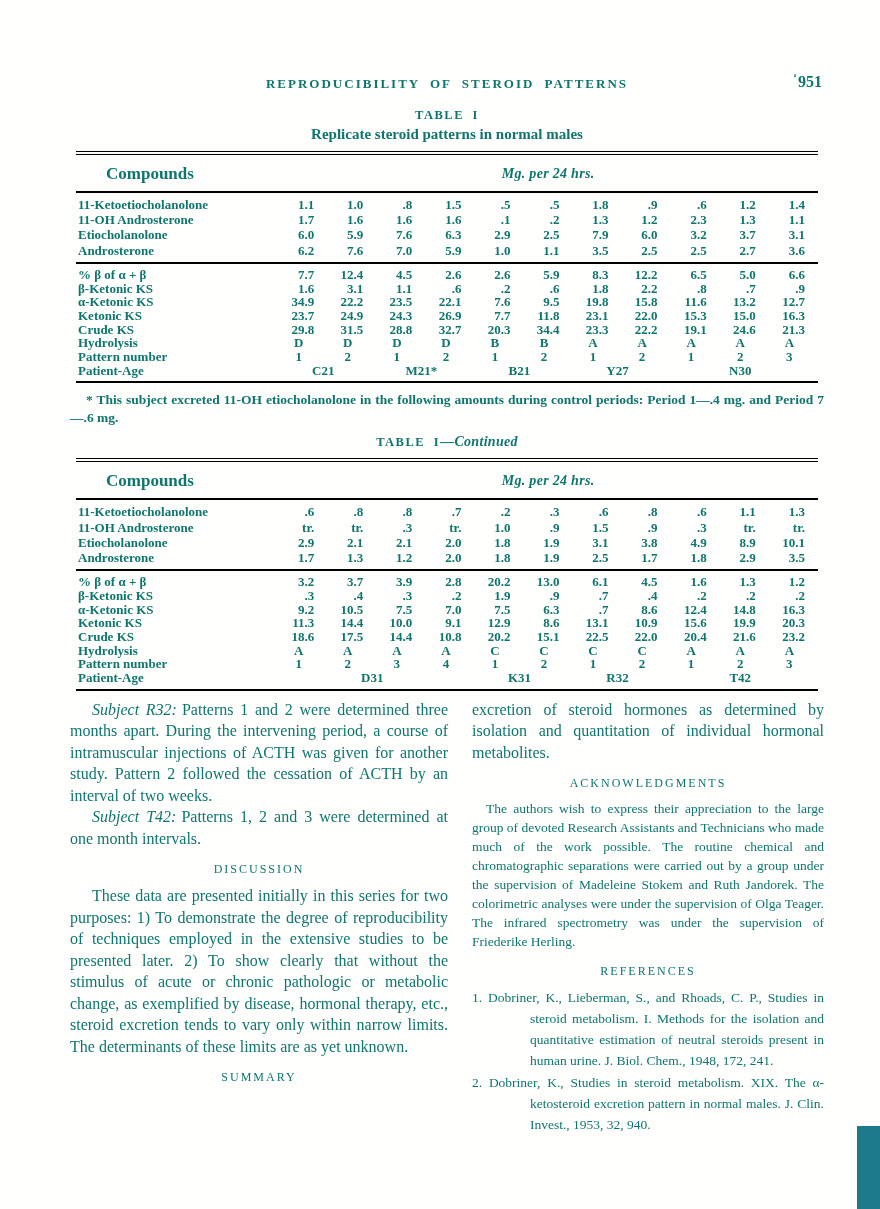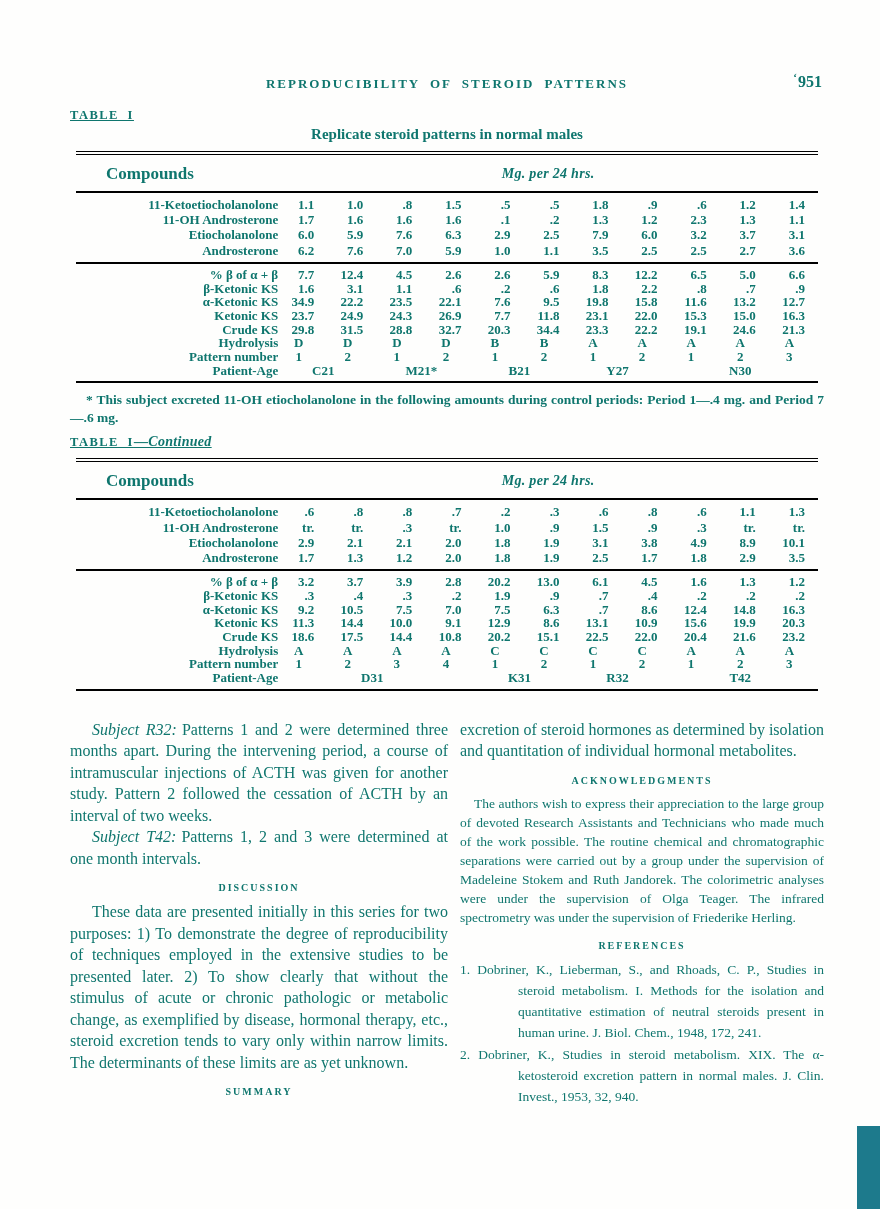--- a/index.html
+++ b/index.html
@@ -8,53 +8,53 @@
     background:#fefefdff; background:#fefefd;
     font-family:"Liberation Serif", serif; color:#0f766e;
     box-sizing:border-box; padding:74px 56px 0 70px; overflow:hidden;
   }
   
   .head-row { position:relative; text-align:center; height:18px; }
   .rh { font-size:13px; font-weight:700; letter-spacing:2px; word-spacing:5px; }
   .pn { position:absolute; right:2px; top:-3px; font-size:16px; font-weight:700;margin-left:19px; }
   .pn .mark { font-size:11px; vertical-align:6px; margin-right:1px; }
   
-  .tbl-title { margin-top:16px; font-size:12.5px; font-weight:700; letter-spacing:1.5px; word-spacing:4px;text-decoration:underline; }
+  .tbl-title { text-align:center; margin-top:16px; font-size:12.5px; font-weight:700; letter-spacing:1.5px; word-spacing:4px; }
   .tbl-title i { letter-spacing:0.3px; word-spacing:0; font-size:14px; font-weight:700; }
   .tbl-caption { text-align:center; font-size:15px; margin-top:3px; font-weight:700; }
   
   table.ptable { border-collapse:collapse; table-layout:fixed; width:742px; margin:8px auto 0 auto;
     border-top:4px double #000; border-bottom:2px solid #000; font-weight:700; font-size:13px; }
   col.clbl { width:202px; } col.cd { width:49px; }
   table.ptable thead { border-bottom:2px solid #000; }
   table.ptable tbody.s1 { border-bottom:2px solid #000; }
   th.hl { font-size:17px; font-weight:700; text-align:left; padding:9px 0 7px 30px; }
   th.hr { font-size:14px; font-weight:700; font-style:italic; text-align:center; padding:9px 0 7px 0; letter-spacing:0.3px; }
   td { padding:0; white-space:nowrap; overflow:visible; }
-  td.lbl { text-align:right; padding-left:2px; }
+  td.lbl { text-align:left; padding-left:2px; }
   td.n { text-align:right; padding-right:13px; }
   td.c { text-align:center; padding-right:8px; }
   tbody.s1 td { line-height:15.2px; }
   tbody.s1 tr:first-child td { padding-top:4px; }
   tbody.s1 tr:last-child td { padding-bottom:4px; }
   tbody.s2 td { line-height:13.7px; }
   tbody.s2 tr:first-child td { padding-top:4px; }
   tbody.s2 tr:last-child td { padding-bottom:4px; }
   
   .footnote { font-size:13.5px; line-height:17.5px; margin:8px 0 0 0; text-align:justify; text-indent:16px; font-weight:700; }
   .cont-title { margin-top:8px; }
   
-  .columns { display:flex; gap:12px; margin-top:28px; }
+  .columns { display:flex; gap:24px; margin-top:8px; }
   .bcol { box-sizing:border-box; }
   .bcol-left { width:378px; flex:none; }
   .bcol-right { flex:1; }
   .bcol p { margin:0; font-size:16px; line-height:21.5px; text-align:justify; }
   .bcol p.indent { text-indent:22px; }
   .lead { font-style:italic; margin-right:5px; }
-  .shead { font-size:10px; font-weight:700; letter-spacing:2px; text-align:center; margin:13px 0 8px 0; }
+  .shead { font-size:12px; font-weight:400; letter-spacing:2px; text-align:center; margin:13px 0 8px 0; }
   .ack { font-size:13.5px !important; line-height:19px !important; text-indent:14px; }
   .ref { font-size:13.5px !important; line-height:21px !important; padding-left:58px; text-indent:-58px !important; margin-bottom:1px !important; }
   
   .corner-mark { position:absolute; right:0; bottom:0; width:23px; height:83px; }
 </style>
 </head>
 <body>
 
 <div class="page">
 

